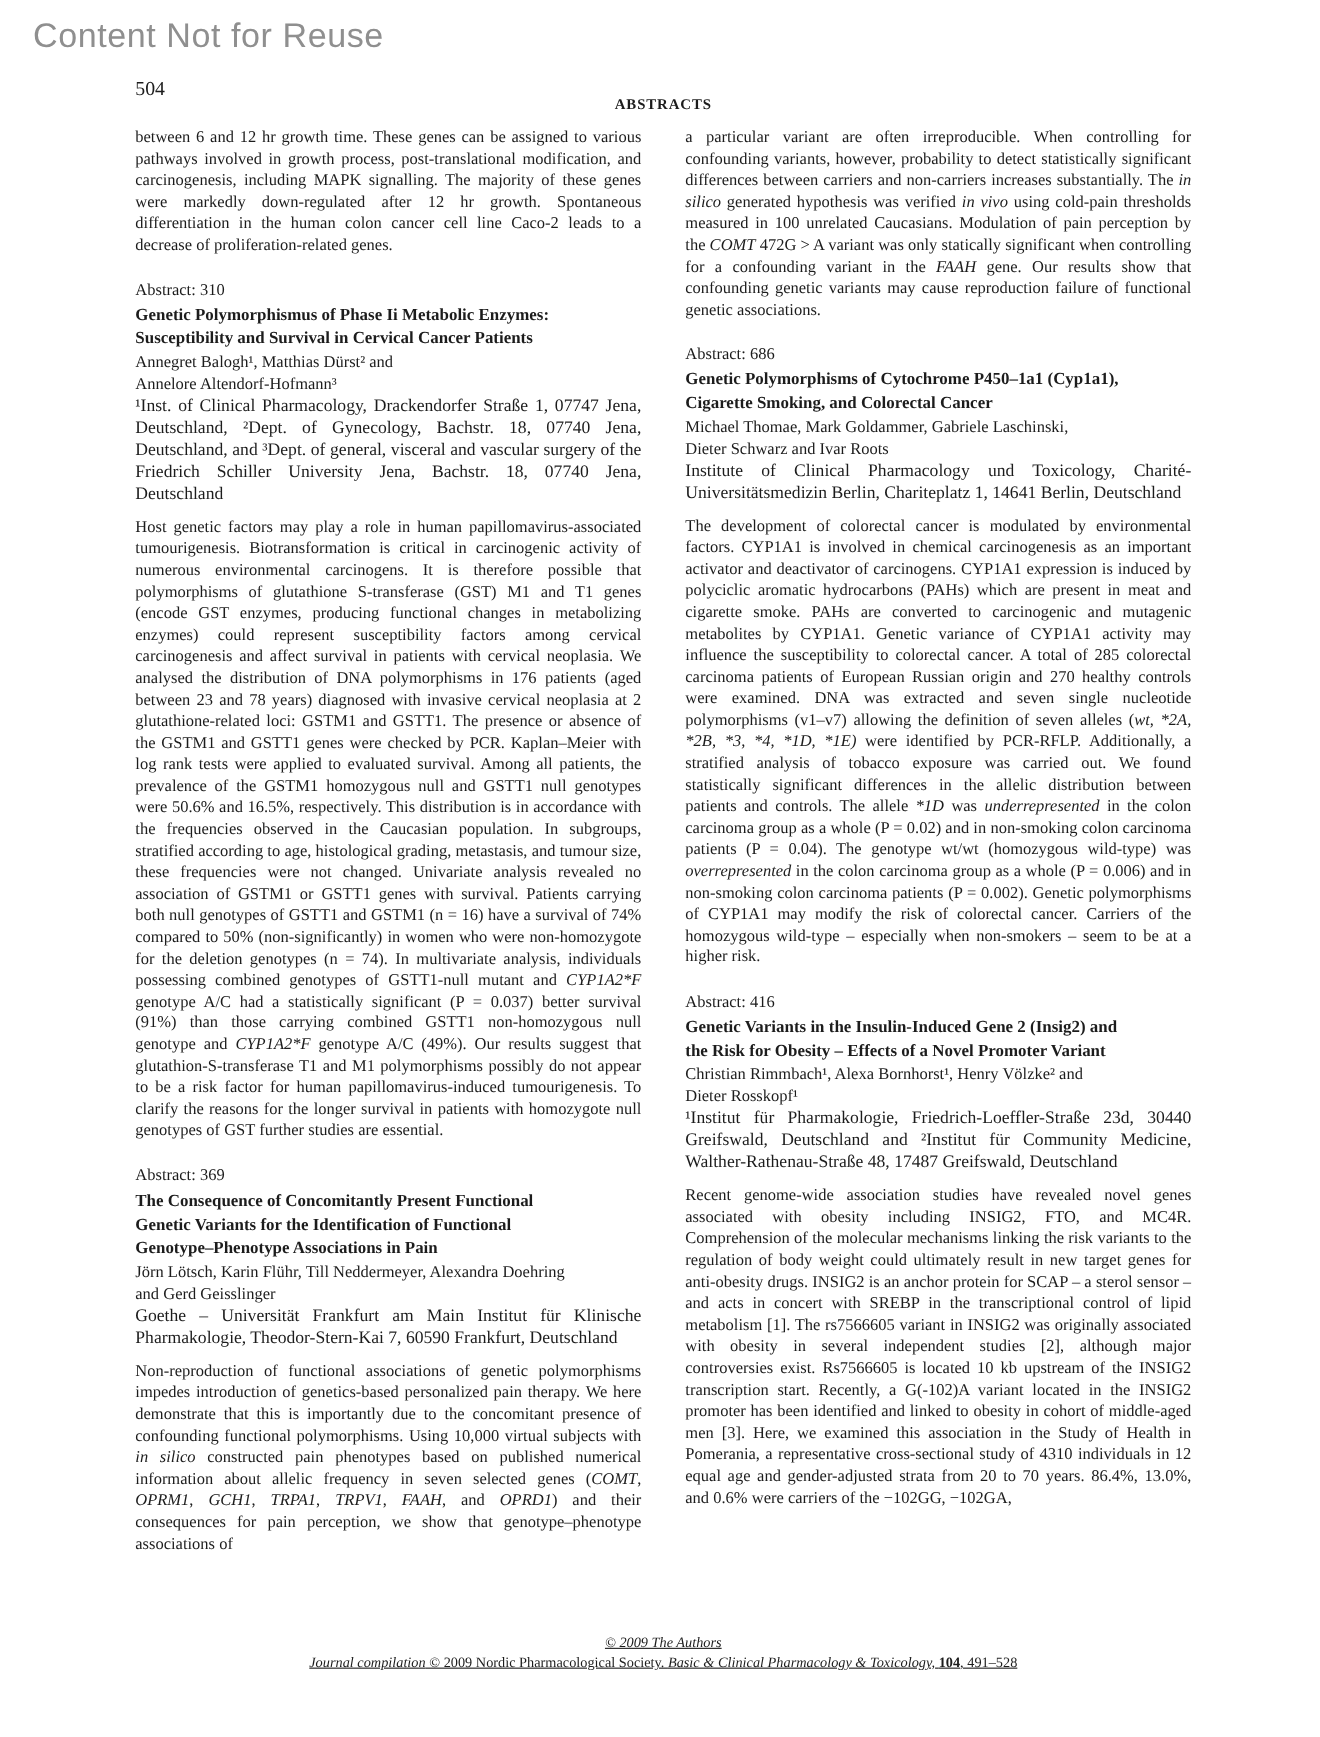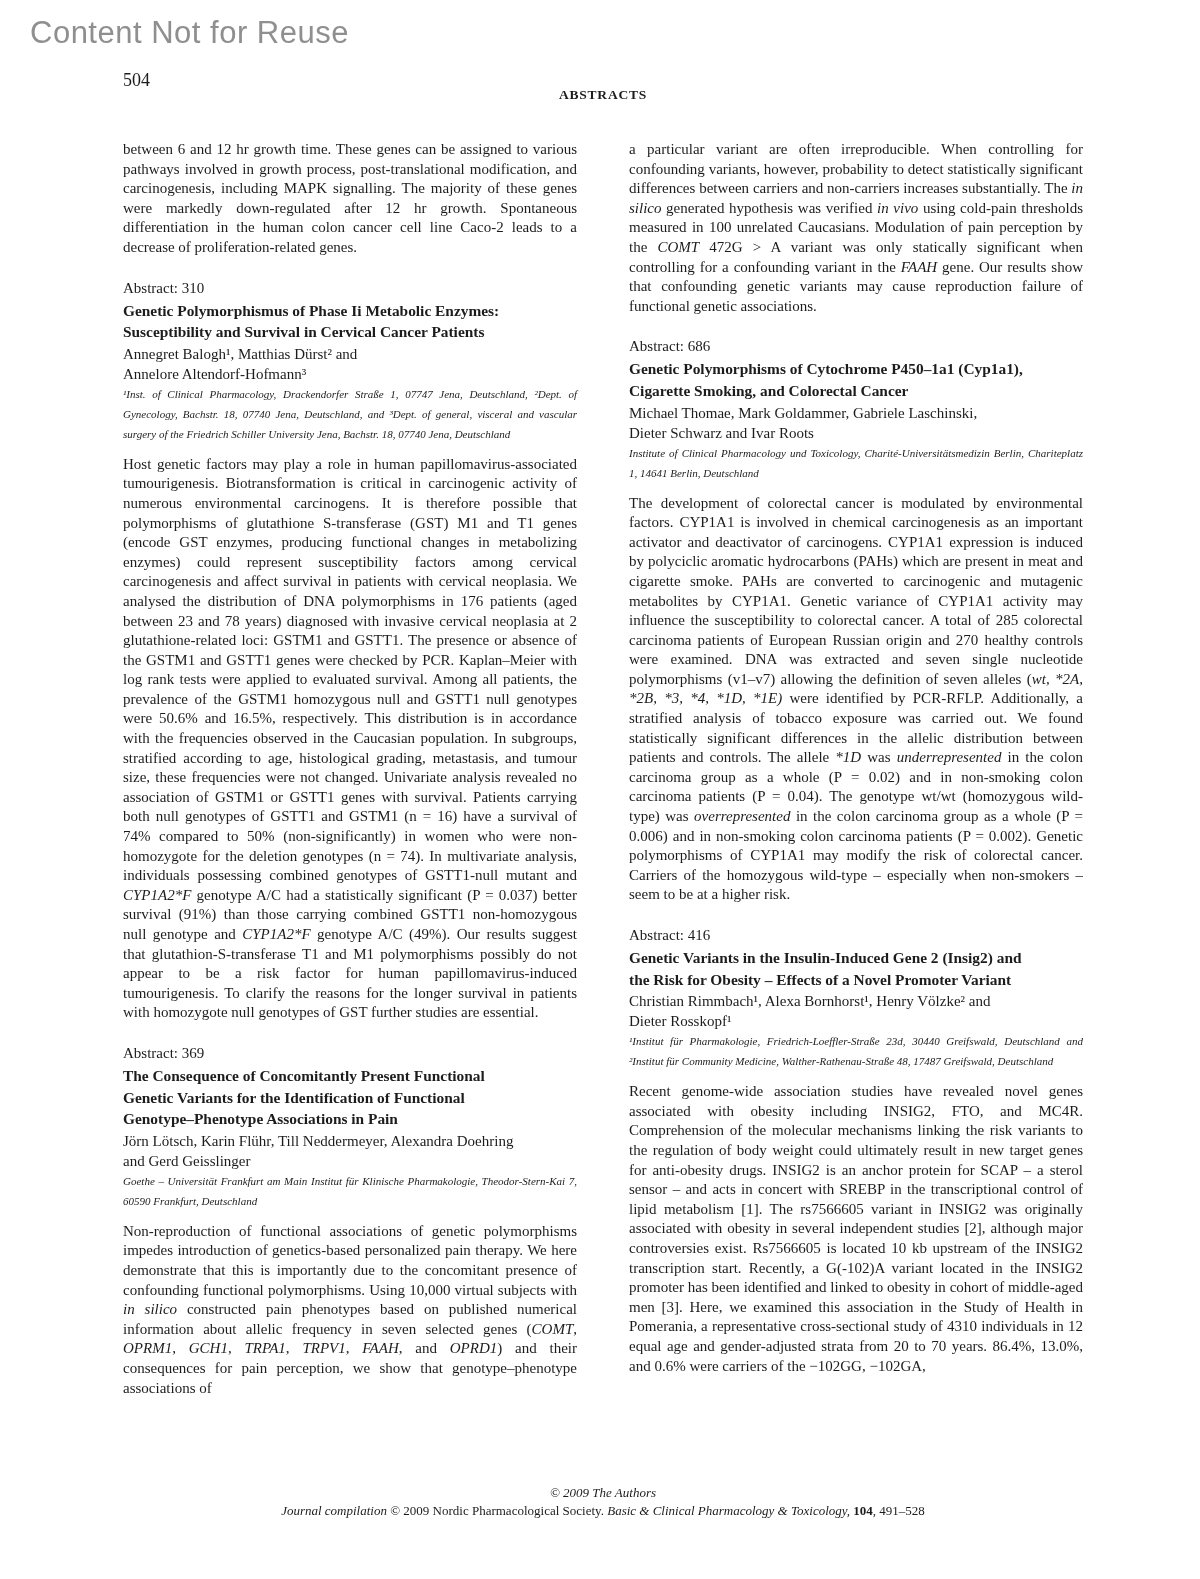--- a/index.html
+++ b/index.html
@@ -21,42 +21,42 @@
     position:absolute;left:123px;top:71px;
     font-size:18px;line-height:18px;
   }
   .running-head{
     position:absolute;left:123px;top:86px;width:960px;
     text-align:center;font-size:13.5px;line-height:17px;
     letter-spacing:0.8px;font-weight:600;
   }
   .columns{
     position:absolute;left:123px;top:116px;width:960px;height:1350px;
-    display:flex;gap:52px;overflow:hidden;margin-top:24px;
+    display:flex;gap:40px;overflow:hidden;
   }
   .col{width:460px;}
   .body-text{
     margin:0;
     font-size:15px;line-height:19.6px;
     text-align:justify;
   }
   .abstract{margin-top:20px;}
   .abstract-label{margin:0 0 2px 0;font-size:15px;line-height:20px;}
   .abstract-title{
     margin:0;font-size:15.4px;line-height:21.6px;
     font-weight:700;text-align:left;
   }
   .abstract-authors{margin:1px 0 0 0;font-size:15px;line-height:20px;text-align:left;}
   .abstract-affiliation{
-    margin:0 0 11px 0;font-style:italic;
-    font-size:11px;line-height:20px;text-align:justify;
+    margin:0 0 11px 0;
+    font-size:16px;line-height:20px;text-align:justify;
   }
   .footer{
     position:absolute;left:123px;top:1484px;width:960px;
-    text-align:center;font-size:13px;line-height:18px;
+    text-align:center;font-size:13px;line-height:18px;text-decoration:underline;
   }
   .footer-line1{font-style:italic;}
 </style>
 </head>
 <body>
 
 <div class="page">
 
   <div class="watermark">Content Not for Reuse</div>
 

